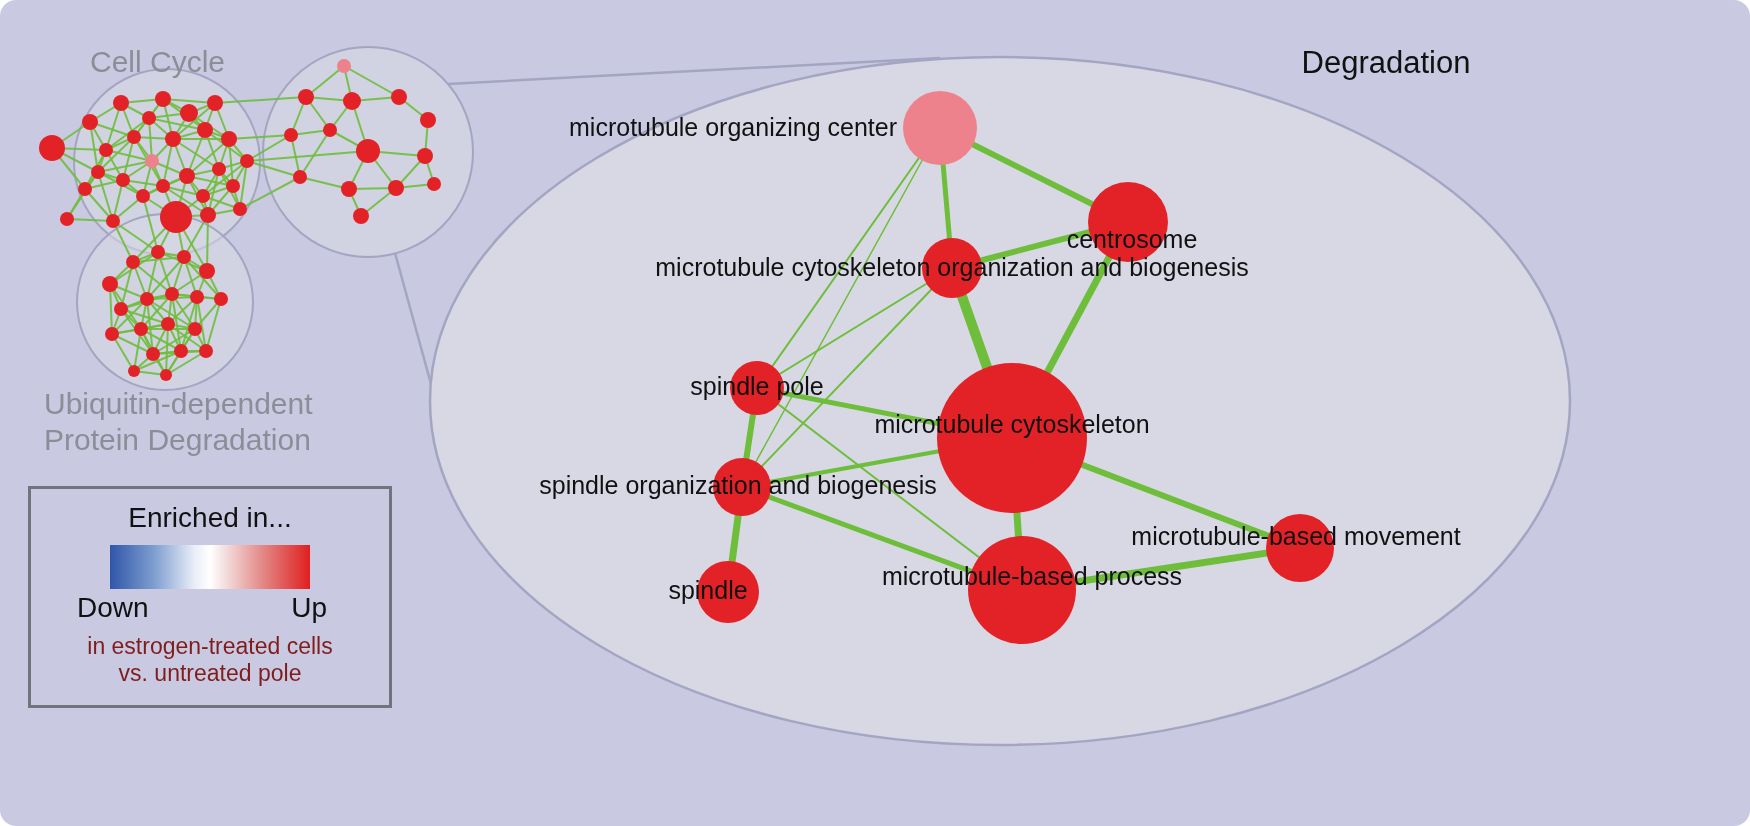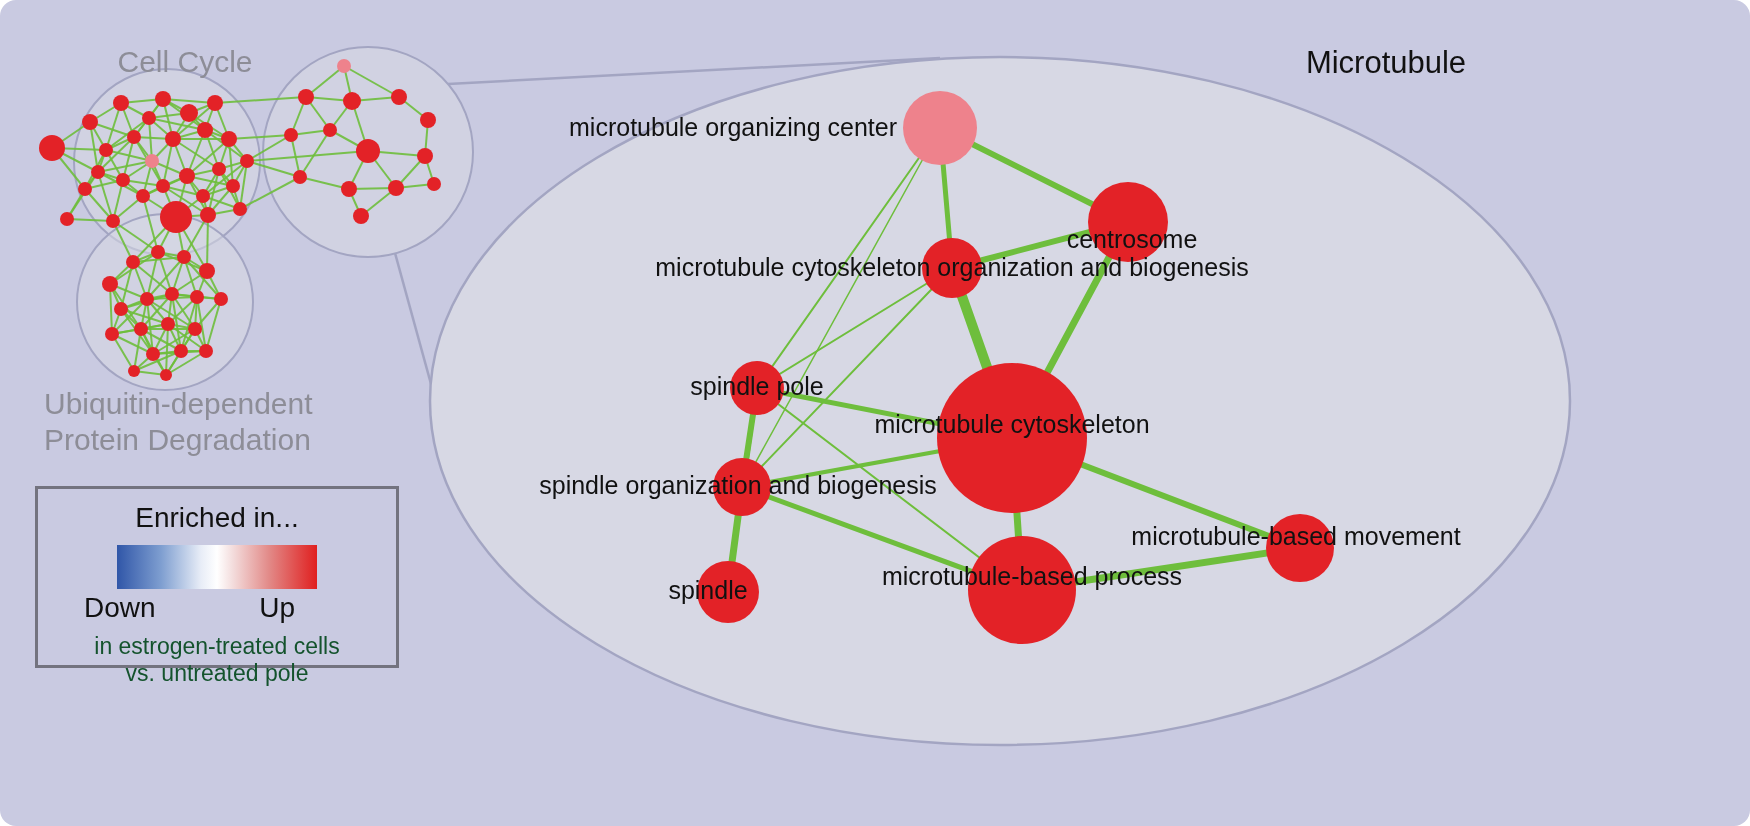--- a/index.html
+++ b/index.html
@@ -7,34 +7,34 @@
     position:relative;
     width:1750px;height:826px;
     background:#c9cae1;
     border-radius:16px;
     overflow:hidden;
     font-family:"Liberation Sans", sans-serif;
   }
   svg{position:absolute;left:0;top:0;}
   .node-label{font-family:"Liberation Sans",sans-serif;font-size:25px;fill:#111111;}
   .cluster-label{position:absolute;color:#8d8d97;font-size:30px;}
-  .cell-cycle{left:90px;top:45px;width:190px;text-align:center;}
+  .cell-cycle{left:90px;top:45px;width:190px;text-align:left;}
   .ubiquitin{left:32px;top:386px;line-height:36px;margin-left:12px;}
   .zoom-title{position:absolute;left:1255px;top:44px;width:262px;text-align:center;color:#111111;font-size:31px;line-height:38px;}
   .legend{
-    position:absolute;left:35px;top:486px;width:364px;height:182px;
+    position:absolute;left:28px;top:486px;width:364px;height:222px;
     border:3px solid #73737f;box-sizing:border-box;
   }
   .legend-title{text-align:center;font-size:28px;color:#111111;margin-top:13px;}
   .legend-gradient{
     width:200px;height:44px;margin:11px auto 0;
     background:linear-gradient(90deg,#3056a8 0%,#7e9ed0 22%,#e8edf7 42%,#ffffff 50%,#f3dcdc 58%,#e28a88 76%,#e01f1f 100%);
   }
-  .legend-ends{display:flex;justify-content:space-between;padding:3px 101px 0 46px;font-size:28px;color:#111111;}
-  .legend-sub{text-align:center;font-size:23px;color:#14532d;}
+  .legend-ends{display:flex;justify-content:space-between;padding:3px 62px 0 46px;font-size:28px;color:#111111;}
+  .legend-sub{text-align:center;font-size:23px;color:#7f1d1d;}
   .legend-sub.first{margin-top:9px;}
 </style>
 </head>
 <body>
 
 <div class="canvas">
 
   <svg id="net-svg" width="1750" height="826" viewBox="0 0 1750 826">
       <line x1="448" y1="84" x2="940" y2="58" stroke="#a3a5c2" stroke-width="2.5"></line>
       <line x1="395" y1="253" x2="467" y2="515" stroke="#a3a5c2" stroke-width="2.5"></line>
@@ -361,21 +361,21 @@
     </svg>
 
   <div class="cluster-label cell-cycle">Cell Cycle</div>
 
   <div class="cluster-label ubiquitin">
     <div>Ubiquitin-dependent</div>
     <div>Protein Degradation</div>
   </div>
 
   <div class="zoom-title">
-    <div>Microtubule</div>
+    <div>Degradation</div>
   </div>
 
   <div class="legend">
     <div class="legend-title">Enriched in...</div>
     <div class="legend-gradient"></div>
     <div class="legend-ends">
       <span>Down</span>
       <span>Up</span>
     </div>
     <div class="legend-sub first">in estrogen-treated cells</div>

